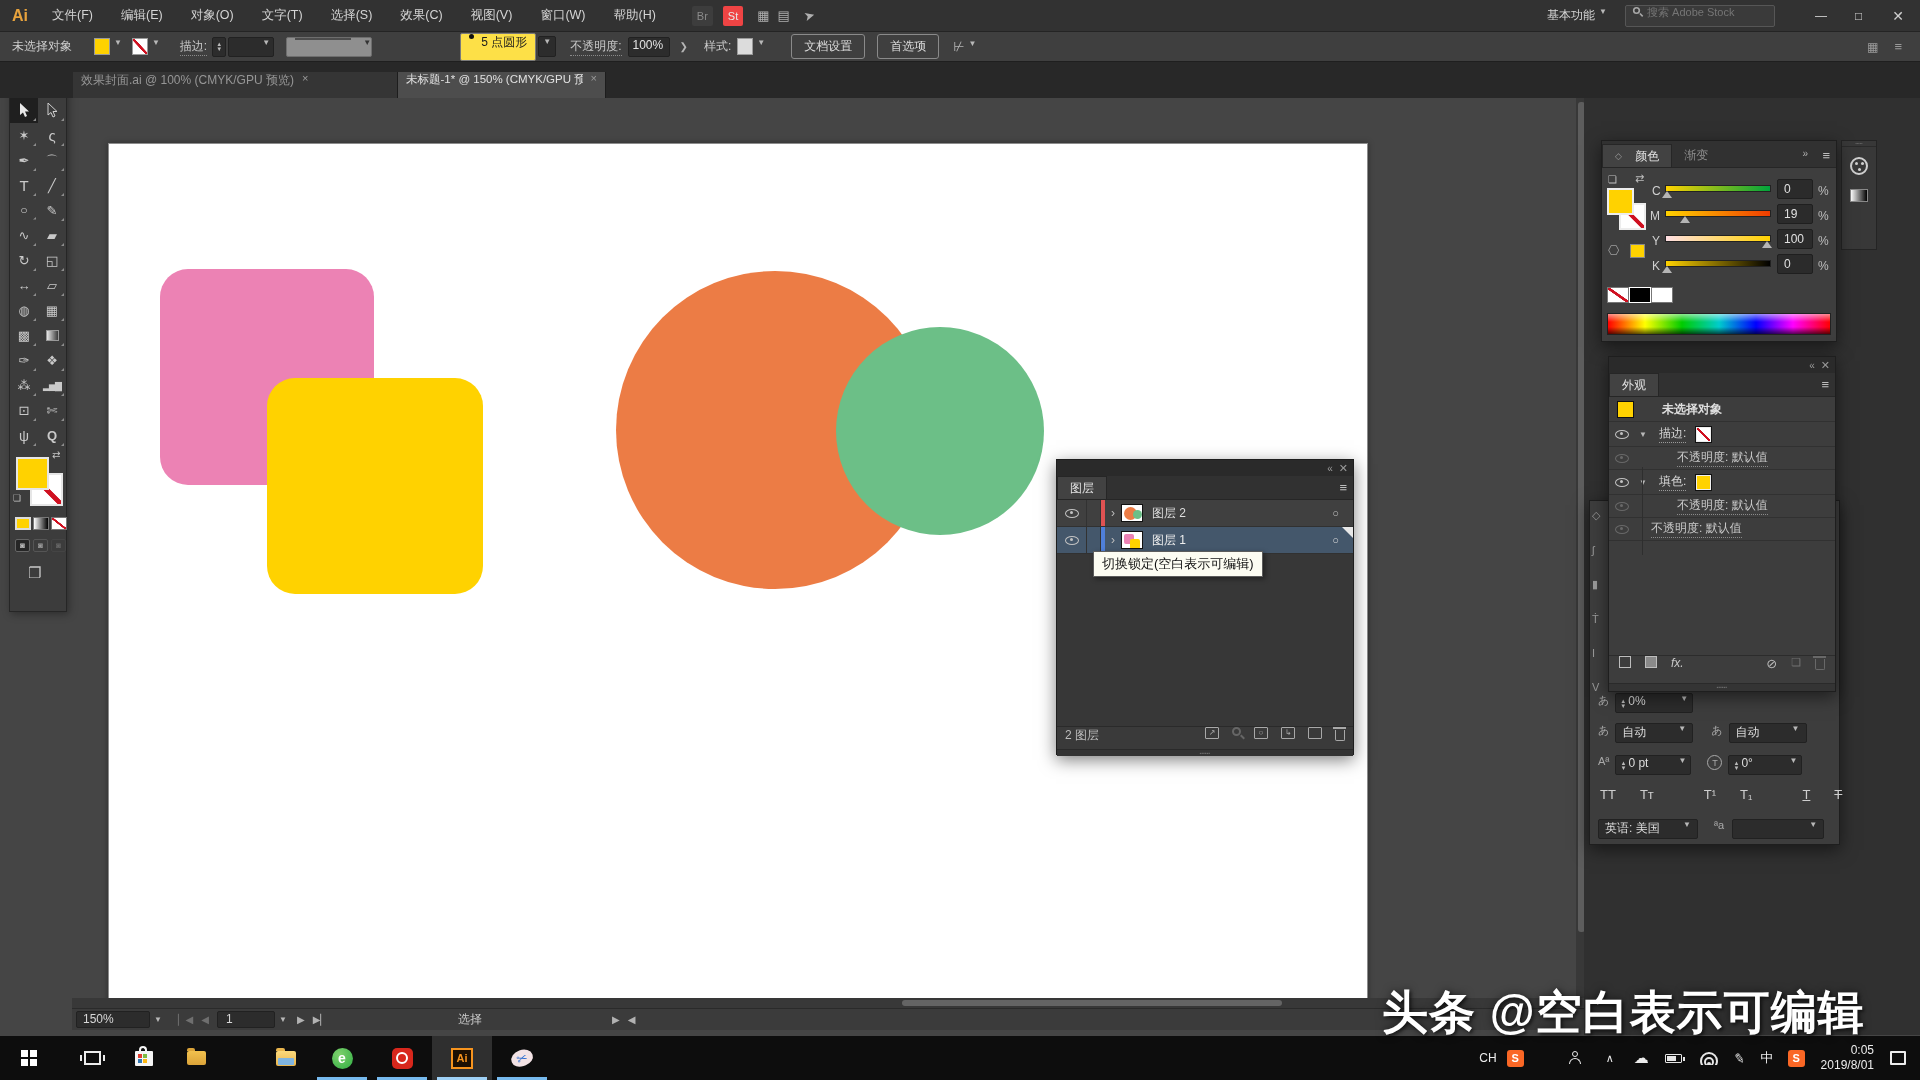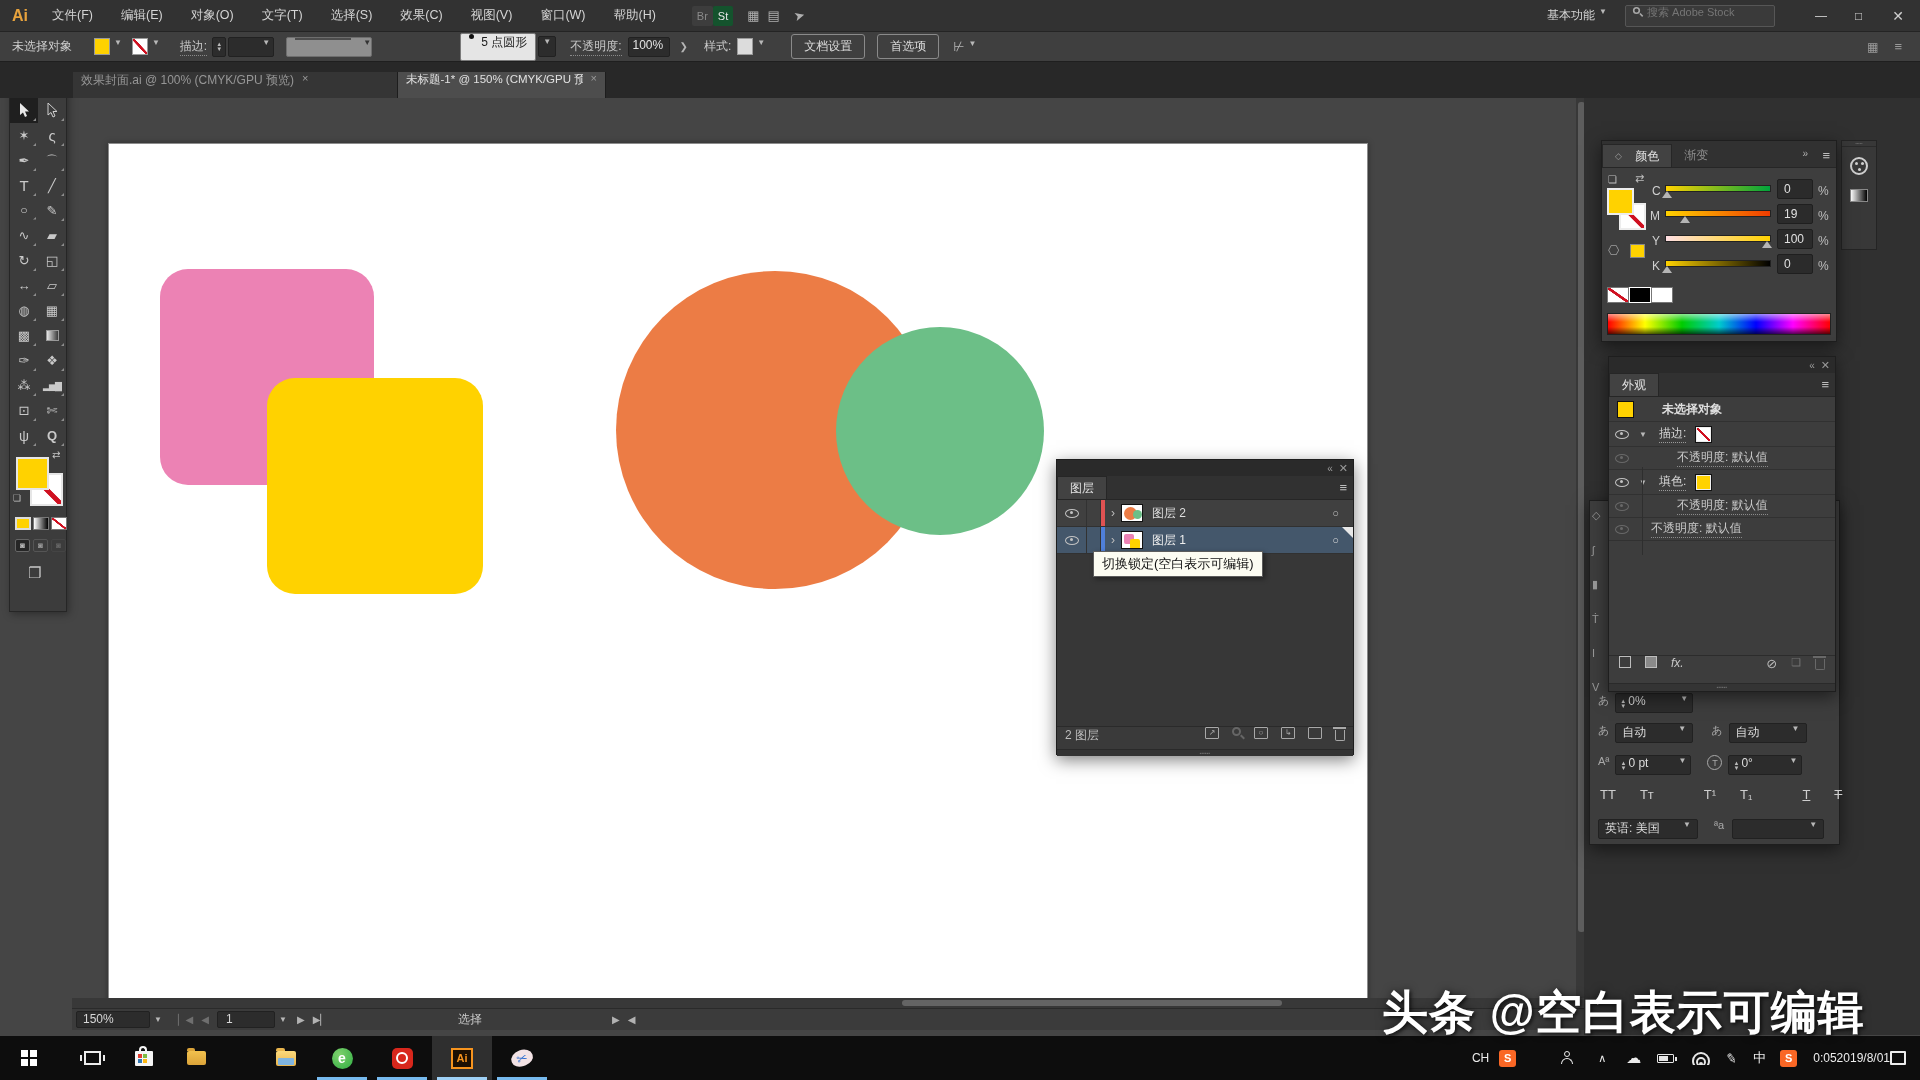--- a/index.html
+++ b/index.html
@@ -88,21 +88,21 @@
   <span class="mitem">文件(F)</span>
   <span class="mitem">编辑(E)</span>
   <span class="mitem">对象(O)</span>
   <span class="mitem">文字(T)</span>
   <span class="mitem">选择(S)</span>
   <span class="mitem">效果(C)</span>
   <span class="mitem">视图(V)</span>
   <span class="mitem">窗口(W)</span>
   <span class="mitem">帮助(H)</span>
   <span class="minibtn" style="margin-left:22px;background:#3d3d3d;color:#8a8a8a">Br</span>
-  <span class="minibtn" style="background:#14532d;color:#e8e8e8">St</span>
+  <span class="minibtn" style="margin-left:10px;background:#ef4444;color:#e8e8e8">St</span>
   <span style="margin-left:14px;color:#b0b0b0;font-size:13px">▦</span>
   <span style="margin-left:8px;color:#b0b0b0;font-size:13px">▤</span>
   <span style="margin-left:14px;color:#b0b0b0;font-size:13px;transform:rotate(-15deg)">➤</span>
   <span style="flex:1"></span>
   <span class="row" style="margin-right:18px">
     <span style="color:#d6d6d6">基本功能</span>
     <span class="dd">▼</span>
   </span>
   <span class="row" style="background:#3a3a3a;border:1px solid #565656;border-radius:2px;height:22px;width:150px;padding:0 6px;margin-right:26px">
     <span class="mag" style="transform:scale(.8)"></span>
@@ -128,21 +128,21 @@
       <span>▲</span>
       <span>▼</span>
     </span>
   <span class="row box" style="margin-left:2px;width:46px;height:20px;justify-content:flex-end;padding-right:3px">
       <span class="dd">▼</span>
     </span>
   <span class="row" style="margin-left:12px;width:86px;height:20px;background:#8f8f8f;border-radius:2px;border:1px solid #6e6e6e">
     <span style="flex:1;height:2px;background:#4d4d4d;margin:0 8px"></span>
       <span class="dd" style="color:#333">▼</span>
   </span>
-  <span class="row" style="margin-left:88px;height:28px;background:#e5e5e5;border:1px solid #7a7a7a;border-radius:2px;padding:0 8px;color:#1c1c1c">
+  <span class="row" style="margin-left:88px;height:28px;background:#fde047;border:1px solid #7a7a7a;border-radius:2px;padding:0 8px;color:#1c1c1c">
     <span style="width:5px;height:5px;border-radius:50%;background:#111;margin-right:7px"></span>
     <span style="font-size:12px">5 点圆形</span>
   </span>
   <span class="row box" style="margin-left:2px;width:18px;height:21px;justify-content:center">
       <span class="dd" style="margin:0">▼</span>
     </span>
   <span style="margin-left:14px;border-bottom:1px dotted #8a8a8a">不透明度:</span>
   <span class="row box" style="margin-left:6px;width:42px;height:20px;padding-left:4px;color:#e3e3e3">100%</span>
   <span style="margin-left:10px;color:#b5b5b5;font-size:10px">❯</span>
   <span style="margin-left:16px">样式:</span>
@@ -568,21 +568,21 @@
   <span style="color:#ececec;font-size:15px;margin-right:16px">☁</span>
   <span class="battery" style="margin-right:18px"></span>
   <span class="wifi" style="margin-right:16px">
       <i style="width:18px;height:18px;top:0"></i>
       <i style="width:10px;height:10px;top:5px"></i>
       <i style="width:3px;height:3px;top:10px;background:#e6e6e6"></i>
     </span>
   <span style="color:#ececec;font-size:13px;margin-right:16px;transform:rotate(10deg)">✎</span>
   <span style="color:#ececec;font-size:13px;margin-right:14px">中</span>
   <span style="width:17px;height:17px;background:#fa6725;border-radius:3px;color:#fff;font-weight:bold;font-size:11px;text-align:center;line-height:17px;margin-right:16px">S</span>
-  <span style="display:flex;align-items:flex-end;color:#ececec;font-size:12px;line-height:15px">
+  <span style="display:flex;flex-direction:column;align-items:flex-end;margin-right:16px;color:#ececec;font-size:12px;line-height:15px">
     <span>0:05</span>
     <span>2019/8/01</span>
   </span>
   <span style="width:16px;height:14px;border:2px solid #ececec;border-radius:1px;margin-right:14px"></span>
 </div>
 
 <div id="watermark">
   <span style="font-weight:900">头条</span>
   <span>@空白表示可编辑</span>
 </div>

